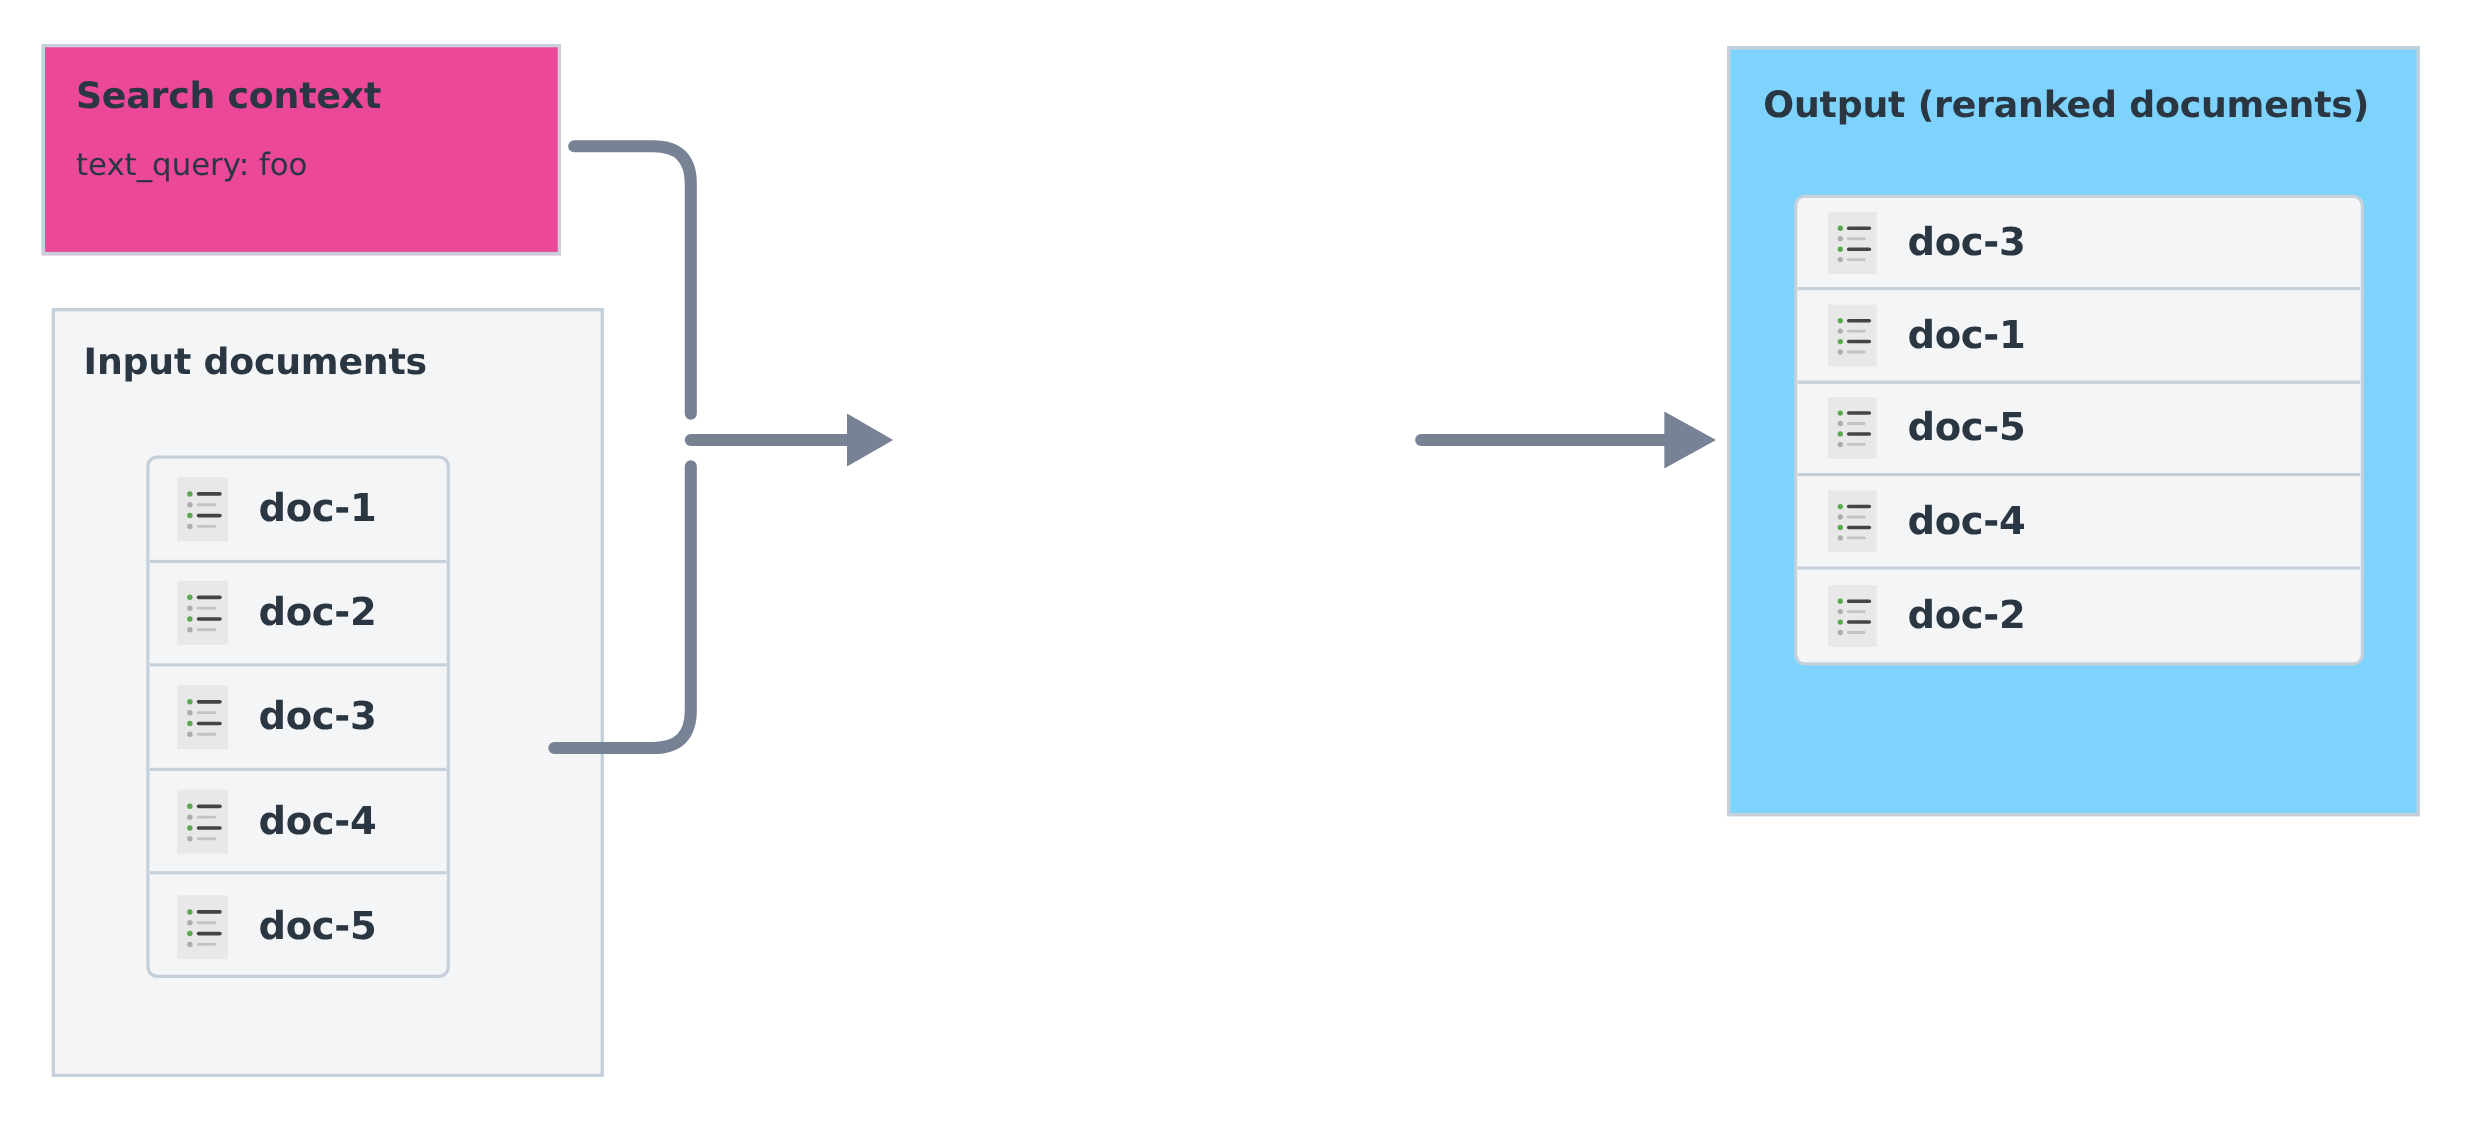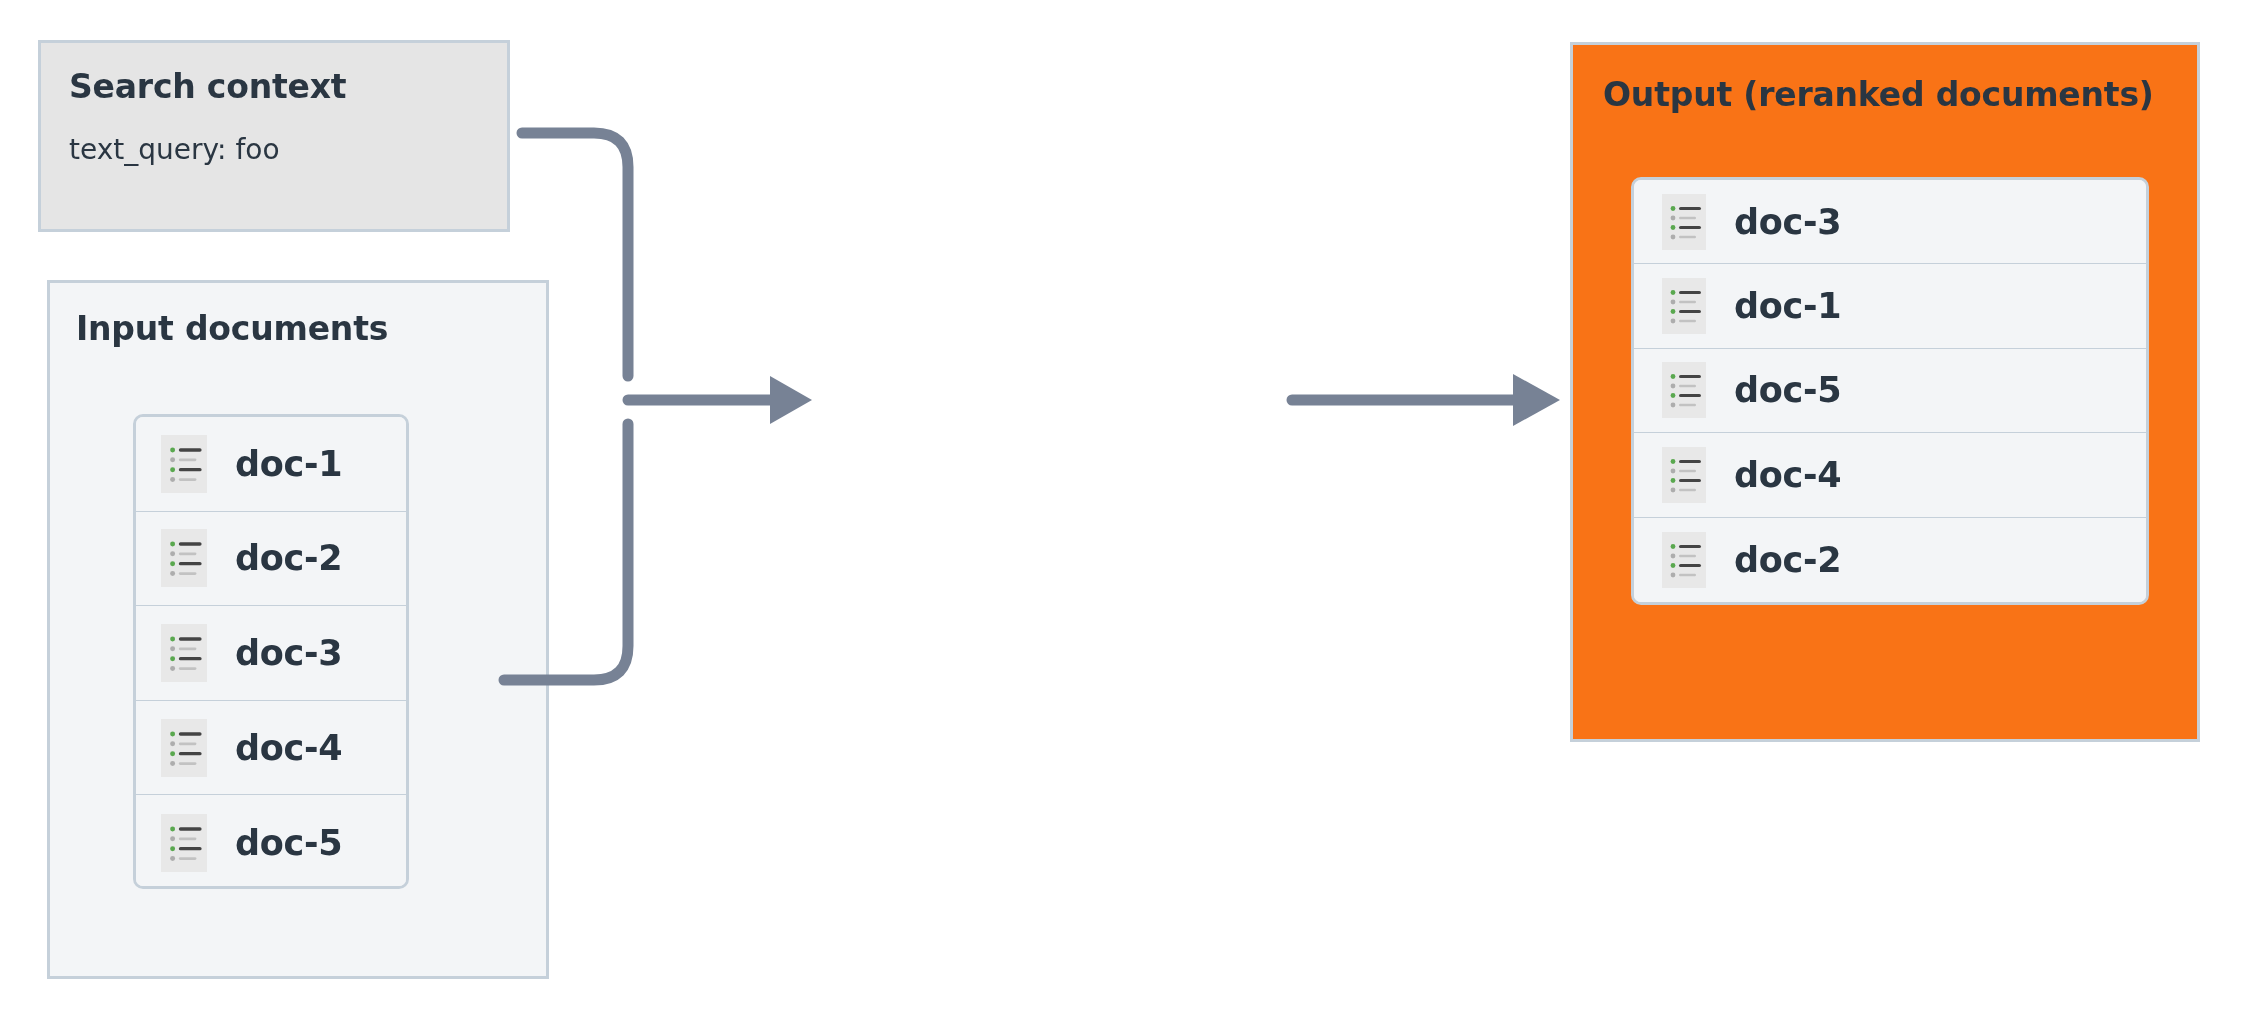--- a/index.html
+++ b/index.html
@@ -110,21 +110,21 @@
     top: 132px;
     width: 518px;
     height: 428px;
   }
 
   .doc-row {
     position: relative;
     display: flex;
     align-items: center;
     box-sizing: border-box;
-    border-bottom: 1px solid #8b5cf6;
+    border-bottom: 3px solid #8b5cf6;
     background: #f3f5f7;
   }
   .doc-row:last-child {
     border-bottom: none;
   }
 
   #input-doc-list .doc-row {
     height: 94.6px;
     padding-left: 25px;
   }
@@ -197,21 +197,21 @@
     width: 2256px;
     height: 1034px;
     pointer-events: none;
   }
 </style>
 </head>
 <body style="background: rgb(255, 255, 255);">
 
 <div id="canvas">
 
-  <div class="panel" id="search-context-box" style="background: #e5e5e5; border-color: rgb(197, 208, 218);">
+  <div class="panel" id="search-context-box" style="background: #ec4899; border-color: rgb(197, 208, 218);">
     <div class="panel-title" id="search-context-title" style="color: rgb(42, 54, 66);">Search context</div>
     <div class="panel-sub" id="search-context-query" style="color: rgb(42, 54, 66);">text_query: foo</div>
   </div>
 
   <div class="panel" id="input-documents-box" style="background: rgb(243, 245, 247); border-color: rgb(197, 208, 218);">
     <div class="panel-title" id="input-documents-title" style="color: rgb(42, 54, 66);">Input documents</div>
     <div class="doc-list" id="input-doc-list" style="background: rgb(243, 245, 247); border-color: rgb(197, 208, 218);">
         <div class="doc-row" style="background: rgb(243, 245, 247); border-bottom-color: rgb(197, 208, 218);">
           <svg class="doc-icon" viewBox="0 0 44 56" width="46" height="58">
             <rect x="0" y="0" width="44" height="56" rx="1.5" fill="#e8e8e8"></rect>
@@ -279,21 +279,21 @@
             <rect x="17" y="31.9" width="22" height="3.2" rx="1.6" fill="#444444"></rect>
             <circle cx="11" cy="43" r="2.4" fill="#adadad"></circle>
             <rect x="17" y="41.7" width="17" height="2.6" rx="1.3" fill="#c2c2c2"></rect>
           </svg>
           <span class="doc-label" style="color: rgb(42, 54, 66);">doc-5</span>
         </div>
       </div>
   </div>
 
 
-  <div class="panel" id="output-box" style="background: #f97316; border-color: rgb(197, 208, 218); padding-left: 12px;">
+  <div class="panel" id="output-box" style="background: #7dd3fc; border-color: rgb(197, 208, 218); padding-left: 12px;">
     <div class="panel-title" id="output-title" style="color: rgb(42, 54, 66);">Output (reranked documents)</div>
     <div class="doc-list" id="output-doc-list" style="background: rgb(243, 245, 247); border-color: rgb(197, 208, 218);">
         <div class="doc-row" style="background: rgb(243, 245, 247); border-bottom-color: rgb(197, 208, 218);">
           <svg class="doc-icon" viewBox="0 0 44 56" width="44" height="56">
             <rect x="0" y="0" width="44" height="56" rx="1.5" fill="#e8e8e8"></rect>
             <circle cx="11" cy="14.5" r="2.4" fill="#5aa84f"></circle>
             <rect x="17" y="12.9" width="22" height="3.2" rx="1.6" fill="#444444"></rect>
             <circle cx="11" cy="24" r="2.4" fill="#adadad"></circle>
             <rect x="17" y="22.7" width="17" height="2.6" rx="1.3" fill="#c2c2c2"></rect>
             <circle cx="11" cy="33.5" r="2.4" fill="#5aa84f"></circle>

